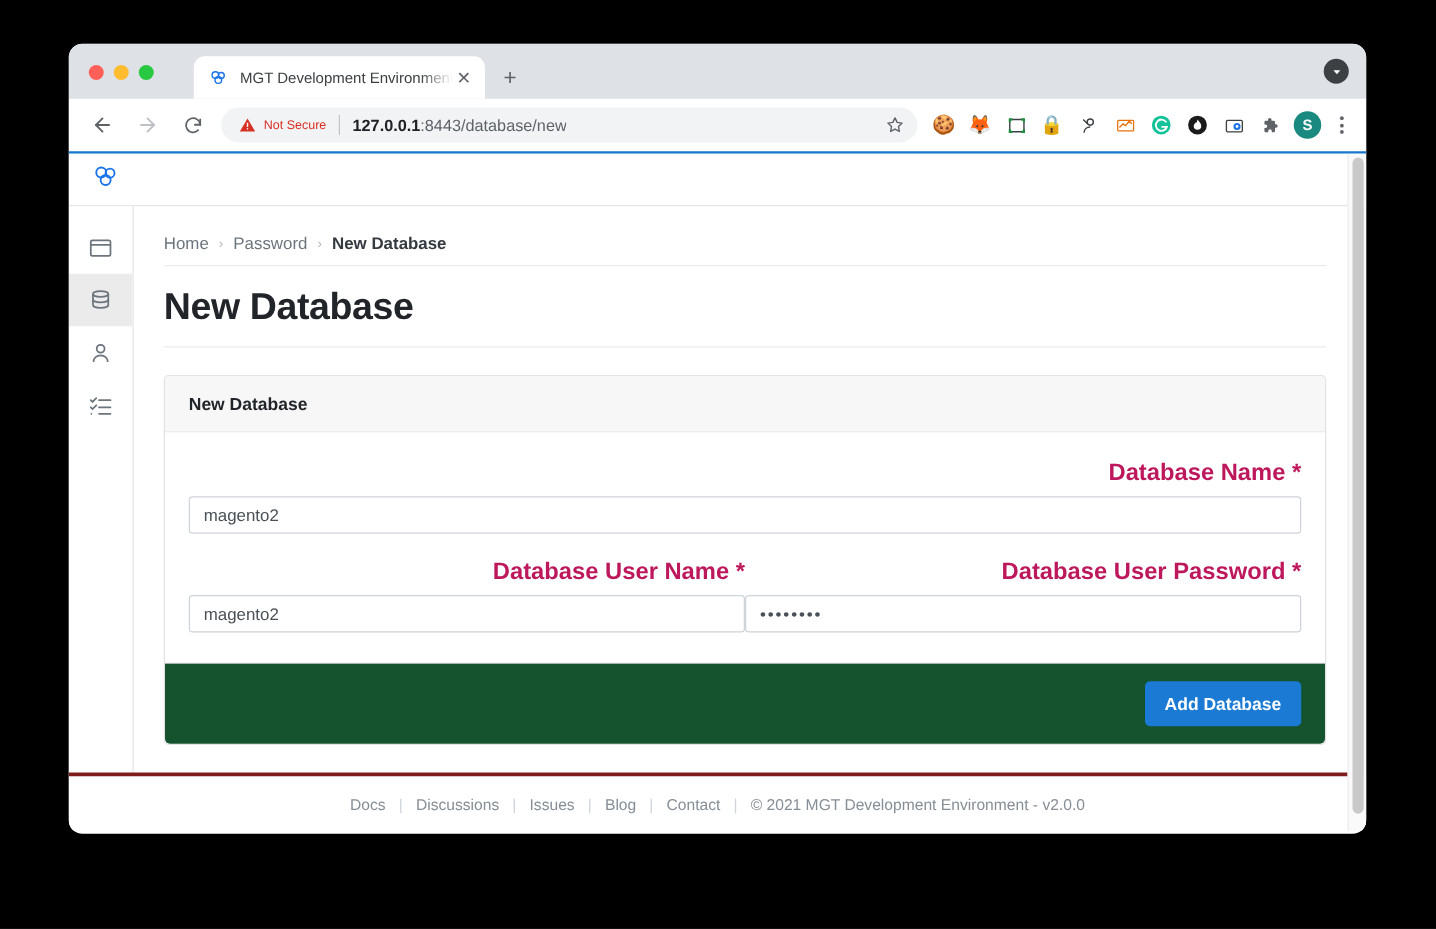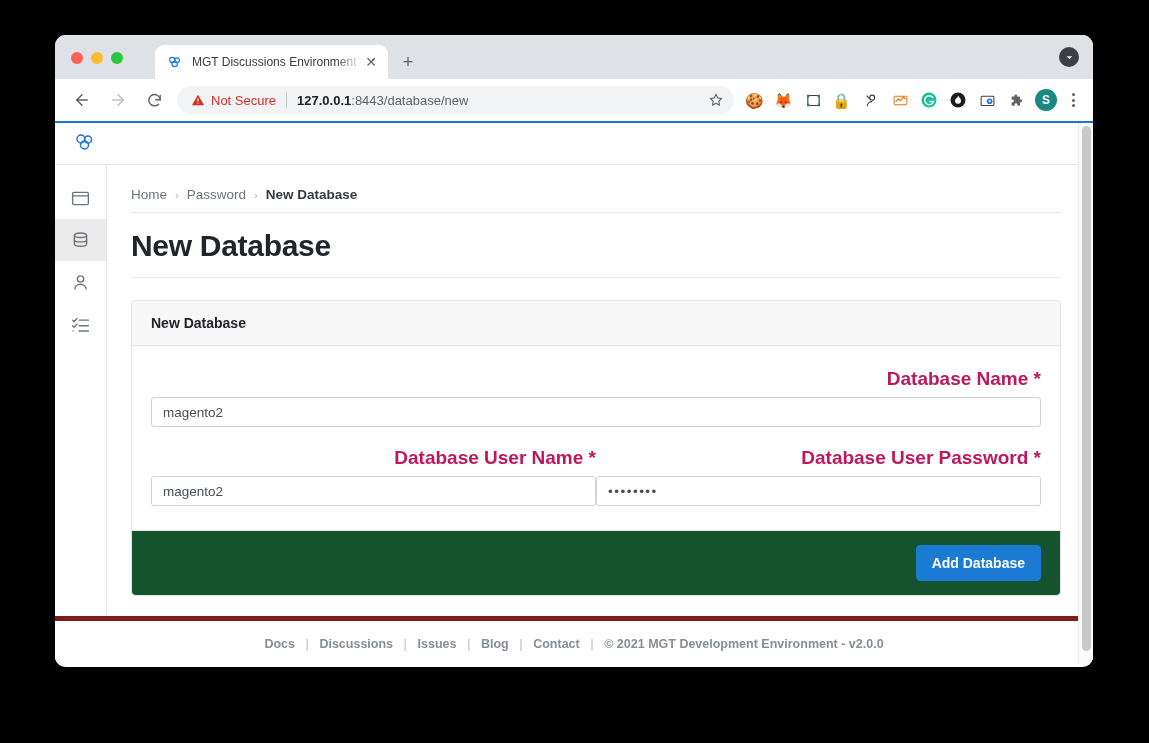--- a/index.html
+++ b/index.html
@@ -95,21 +95,21 @@
     flex: 1;
     height: 28px;
     background: #f1f3f4;
     border-radius: 14px;
     display: flex; align-items: center;
     padding: 0 6px 0 14px;
     margin-right: 4px;
     min-width: 0;
   }
   .warn-icon { margin-right: 6px; display: flex; }
-  .notsecure { font-size: 13px; color: #d93025; white-space: nowrap; }
+  .notsecure { font-size: 10px; color: #d93025; white-space: nowrap; }
   .omni-sep {
     width: 1px; height: 16px; background: #c4c7c5;
     margin: 0 10px;
   }
   .url { font-size: 13px; color: #5f6368; white-space: nowrap; overflow: hidden; }
   .url b { color: #202124; font-weight: 700; margin-top: 25px; }
   .omni-star {
     margin-left: auto;
     width: 24px; height: 24px; flex: 0 0 24px;
     display: flex; align-items: center; justify-content: center;
@@ -247,26 +247,25 @@
     color: #fff;
     font-size: 14px; font-weight: bold;
     font-family: "Liberation Sans", sans-serif;
     padding: 9px 15px;
     border-radius: 4px;
     cursor: pointer;
   }
 
   .footer {
     flex: 0 0 auto;
-    border-top: 5px solid #7f1d1d;
+    border-top: 3px solid #7f1d1d;
     text-align: center;
     padding: 16px 0 14px 0;
     font-size: 12.5px; color: #868e96;
     background: #fff;
-    font-weight: bold;
   }
   .footer a { color: #868e96; text-decoration: none; }
   .footer .bar { margin: 0 7px; color: #ced4da; }
 
   
   .scrollbar {
     position: absolute;
     right: 0; top: 0; bottom: 0;
     width: 15px;
     background: #fafafa;
@@ -294,21 +293,21 @@
     </div>
 
     <div class="tab">
       <span class="tab-favicon">
         <svg viewBox="0 0 24 24" width="16" height="16" fill="none" stroke="#1a73e8" stroke-width="1.7">
           <circle cx="8" cy="9" r="4"></circle>
             <circle cx="15" cy="9.5" r="3.6"></circle>
             <circle cx="11.5" cy="15" r="4"></circle>
         </svg>
       </span>
-      <span class="tab-title">MGT Discussions Environment</span>
+      <span class="tab-title">MGT Development Environment</span>
       <span class="tab-close">✕</span>
     </div>
 
     <div class="newtab">+</div>
 
     <div class="tabsearch">
       <svg viewBox="0 0 24 24" width="11" height="11" fill="#fff">
           <path d="M6 9l6 7 6-7z"></path>
         </svg>
     </div>

